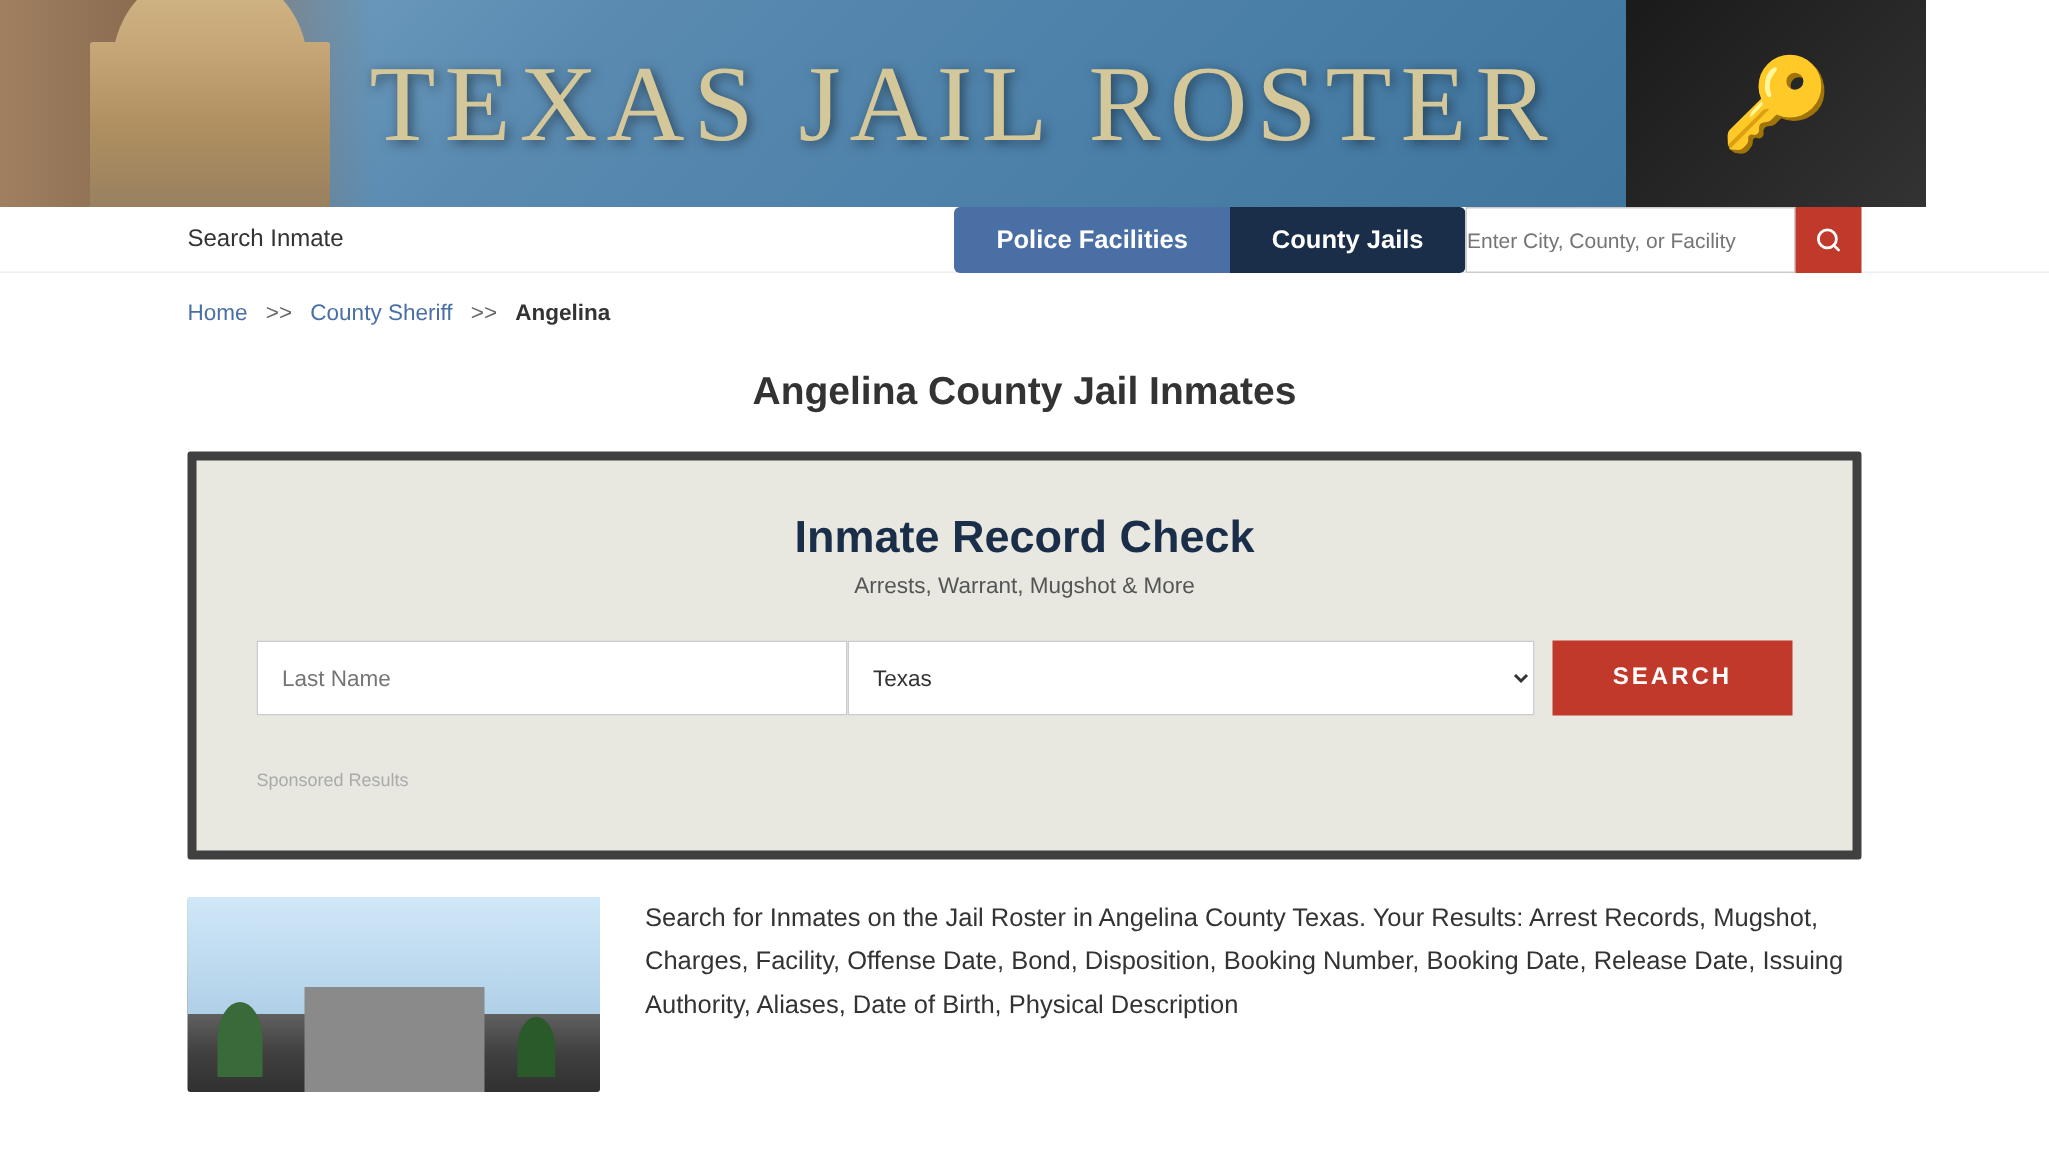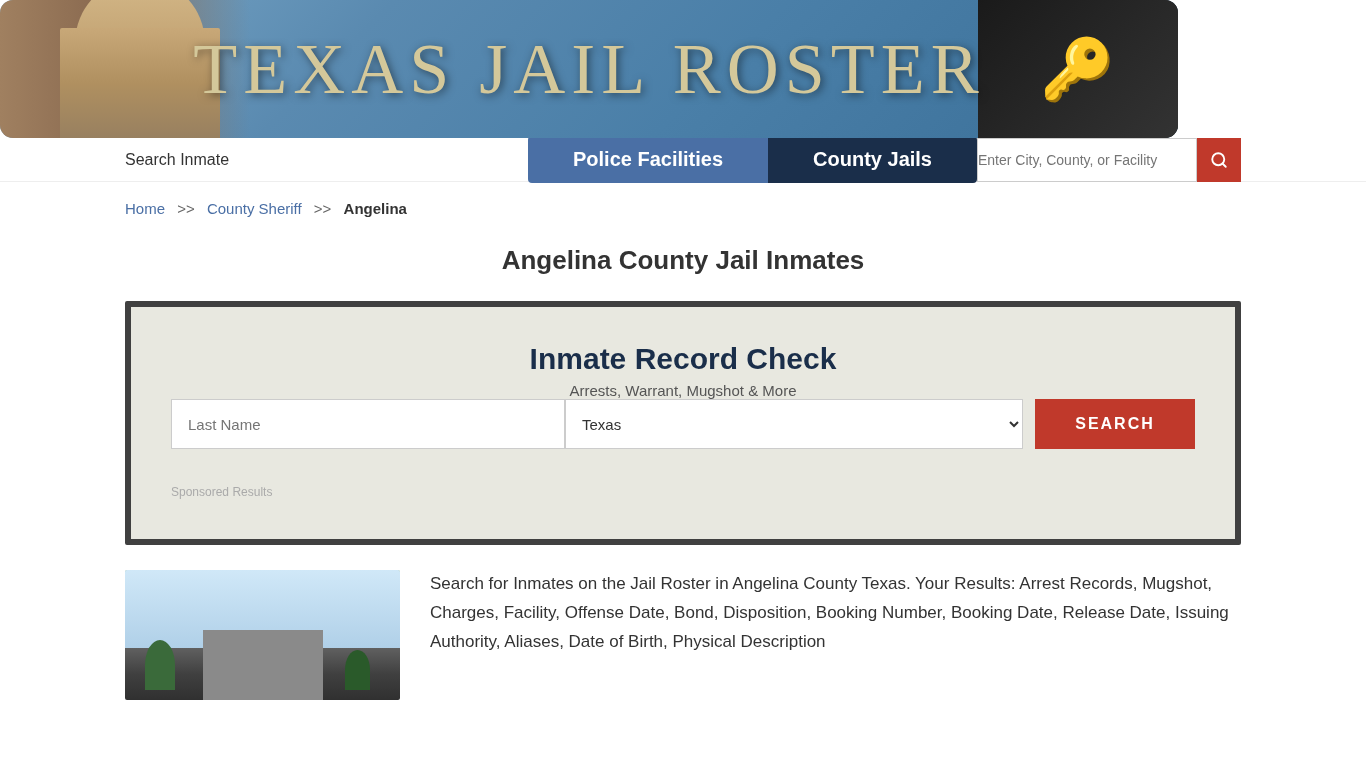--- a/index.html
+++ b/index.html
@@ -1,28 +1,27 @@
 <!DOCTYPE html>
 <html><head>
   <meta charset="utf-8">
   <style>
     * { margin: 0; padding: 0; box-sizing: border-box; }
     body { font-family: Georgia, 'Times New Roman', serif; background: #fff; width: 1366px; min-height: 768px; overflow-x: hidden; }
 
     
     .header-banner {
-      width: 1178px;
+      width: 1284px;
       height: 138px;
       background: linear-gradient(135deg, #7aa8c8 0%, #5a8ab0 30%, #4a7fa8 60%, #3a6f98 100%);
       position: relative;
       overflow: hidden;
       display: flex;
       align-items: center;
       justify-content: center;
-      border-radius: 13px;
     }
     .banner-title {
       font-size: 72px;
       font-family: 'Palatino Linotype', Palatino, serif;
       color: #d4c89a;
       letter-spacing: 6px;
       text-transform: uppercase;
       font-weight: normal;
       text-shadow: 2px 2px 8px rgba(0,0,0,0.5);
       z-index: 2;
@@ -104,22 +103,22 @@
       font-size: 16px;
       color: #333;
       font-family: Arial, sans-serif;
     }
     .nav-right {
       display: flex;
       align-items: center;
       gap: 0;
     }
     .nav-btn {
-      padding: 12px 45px;
-      font-size: 20px;
+      padding: 12px 28px;
+      font-size: 17px;
       font-family: Arial, sans-serif;
       font-weight: bold;
       border: none;
       cursor: pointer;
       text-transform: none;
       color: #fff;
     }
     .nav-btn-police {
       background: #4a6fa5;
       border-radius: 4px 0 0 4px;
@@ -197,20 +196,21 @@
       font-weight: bold;
       color: #1a2e4a;
       text-align: center;
       margin-bottom: 6px;
     }
     .record-check-sub {
       font-size: 15px;
       font-family: Arial, sans-serif;
       color: #555;
       text-align: center;
+      margin-bottom: 28px;
     }
     .record-check-form {
       display: flex;
       gap: 0;
       align-items: center;
     }
     .form-input {
       flex: 1;
       height: 50px;
       padding: 0 16px;

